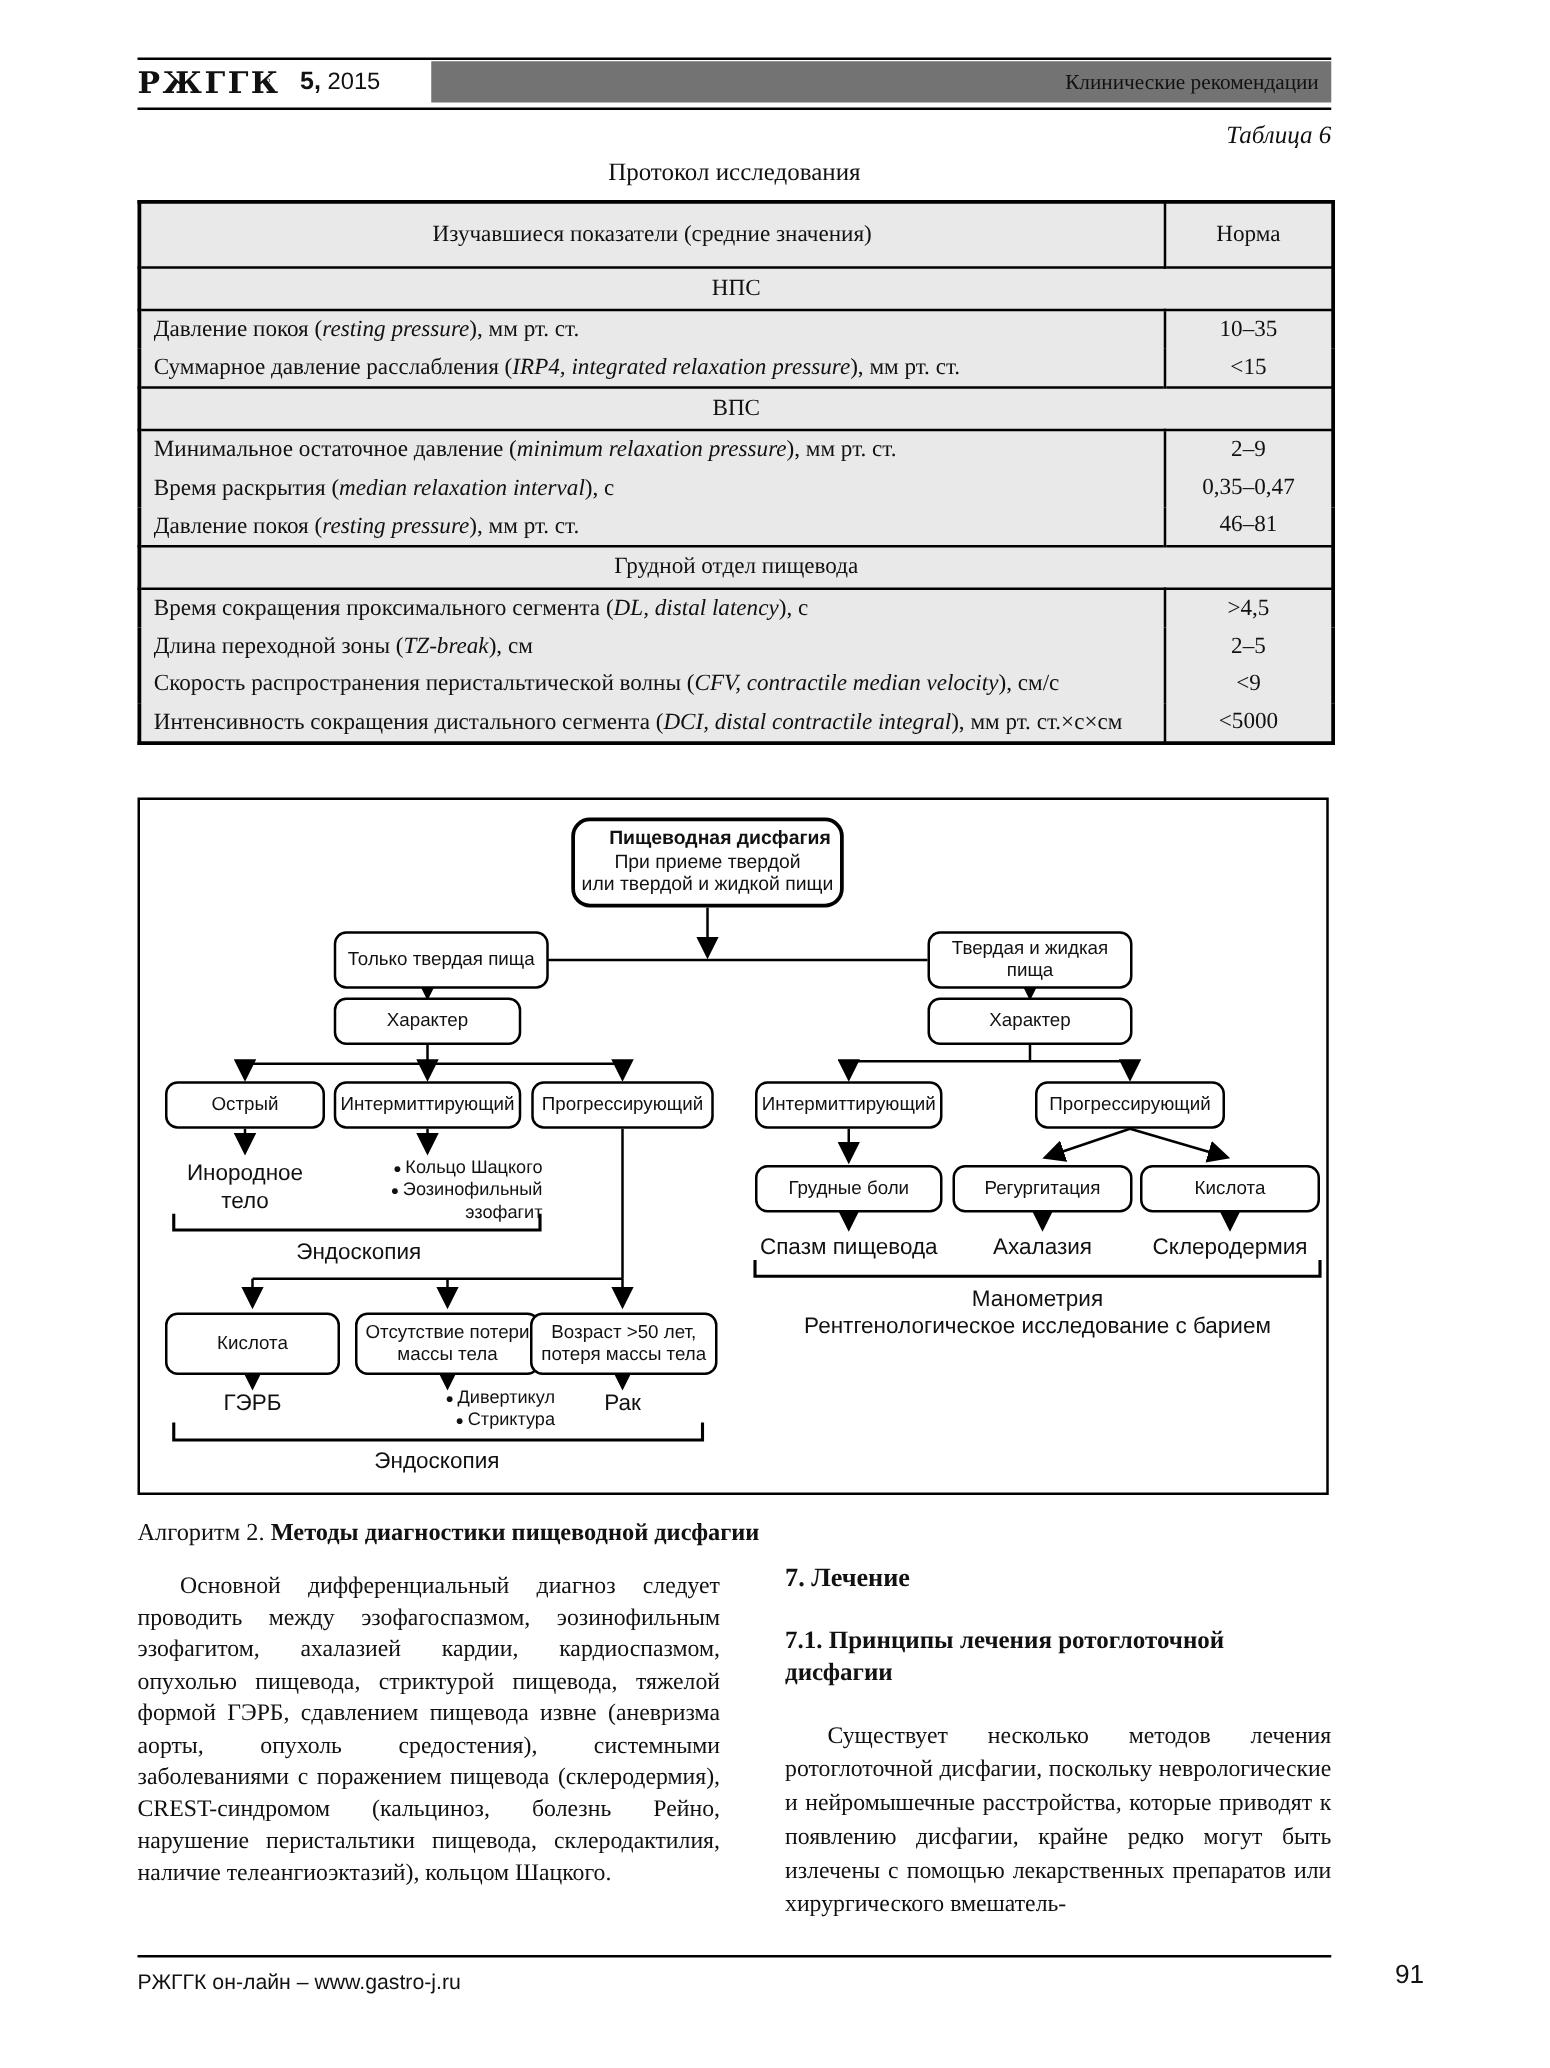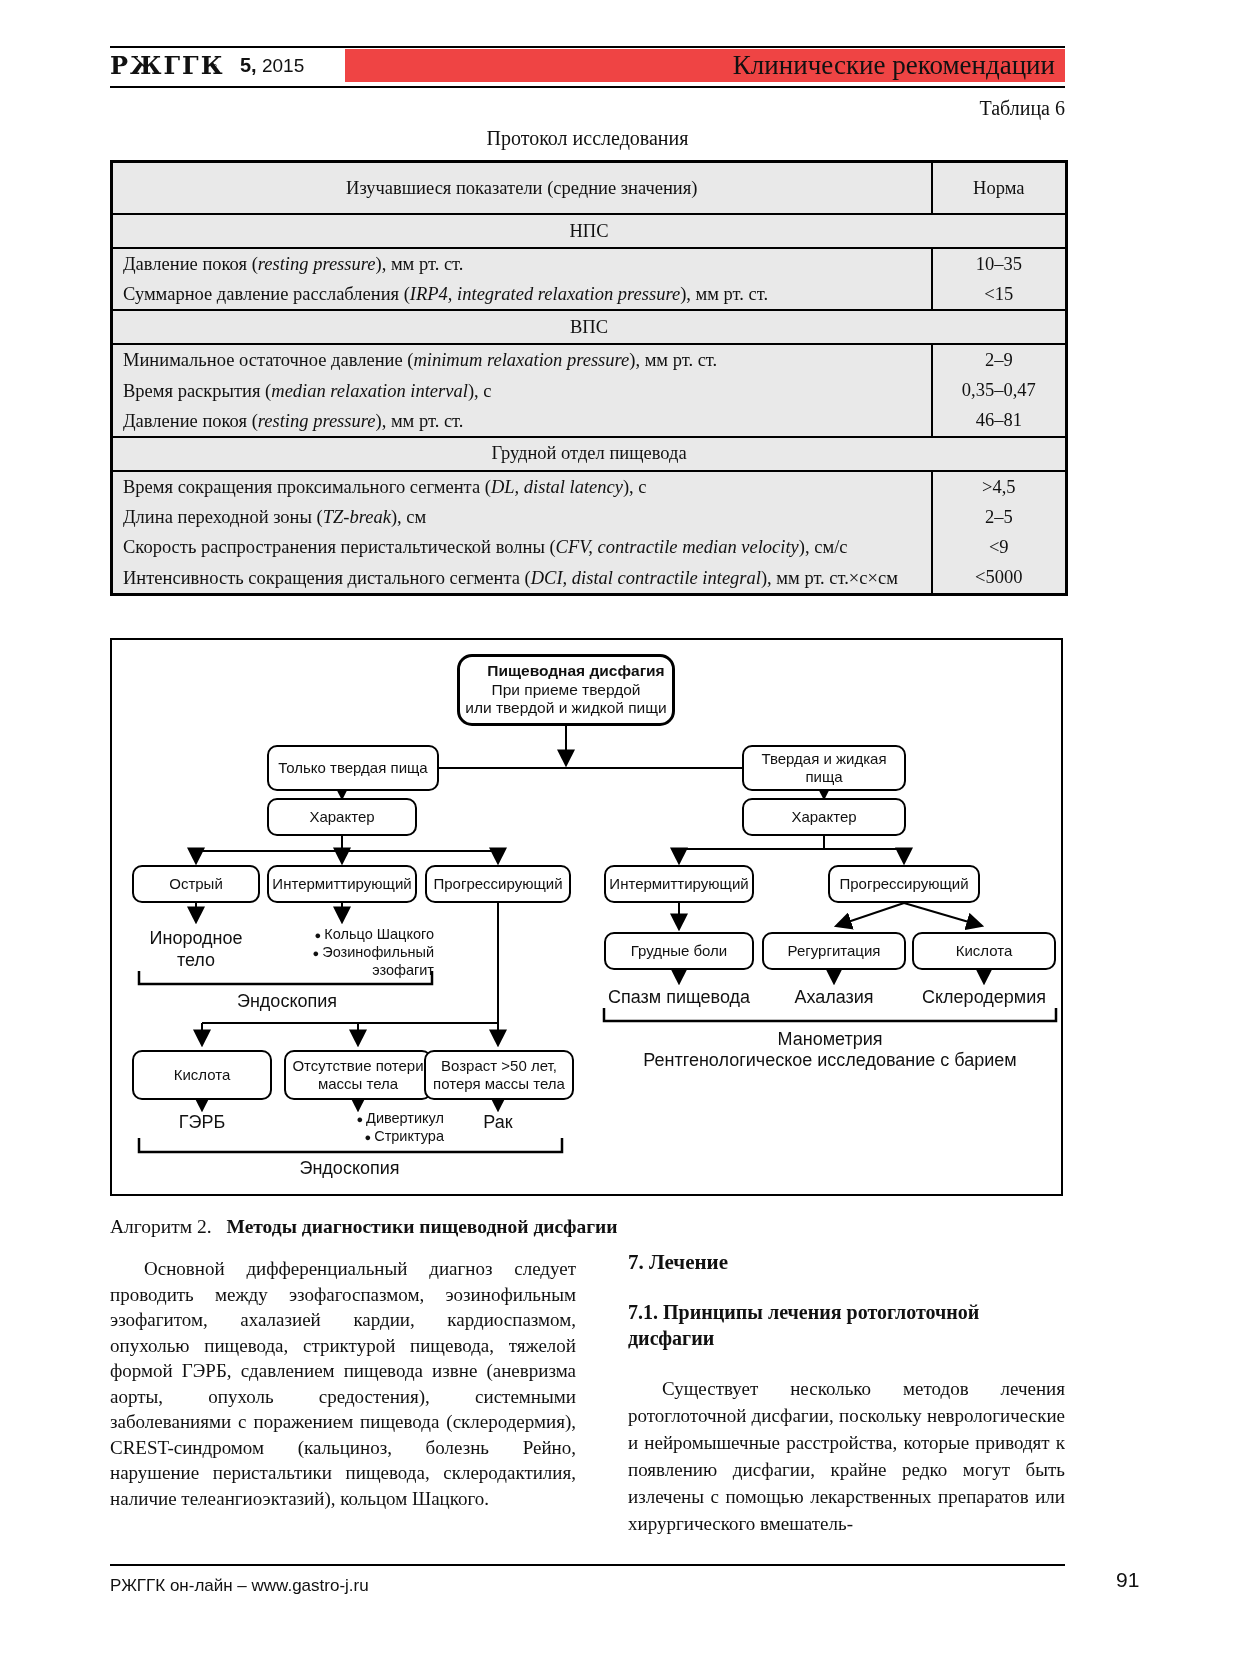--- a/index.html
+++ b/index.html
@@ -7,27 +7,27 @@
         font-family:"Liberation Serif",serif;color:#111111;overflow:hidden;}
 
   
   .rule{position:absolute;background:#000;height:2px;}
   .hdr-row{position:absolute;left:110px;top:49px;width:955px;height:34px;}
   .logo{position:absolute;left:0;top:2px;font-family:"DejaVu Serif",serif;font-weight:bold;
         font-size:24px;letter-spacing:2px;}
   .issue-marker{position:absolute;left:102px;top:9px;font-size:14px;}
   .issue{position:absolute;left:130px;top:5px;font-family:"Liberation Sans",sans-serif;font-size:19px;}
   .issue b{font-size:20px;}
-  .hdr-bar{position:absolute;left:235px;top:0;width:720px;height:33px;background:#ef4444;
+  .hdr-bar{position:absolute;left:235px;top:0;width:720px;height:33px;background:#737373;
            display:flex;align-items:center;justify-content:flex-end;box-sizing:border-box;
-           padding-right:10px;font-size:27px;}
+           padding-right:10px;font-size:17px;}
 
   
   .table-label{position:absolute;left:110px;top:97px;width:955px;text-align:right;
-               font-size:20px;}
+               font-style:italic;font-size:20px;}
   .table-title{position:absolute;left:110px;top:127px;width:955px;text-align:center;font-size:20px;}
   table.protocol{position:absolute;left:110px;top:160px;width:955px;border-collapse:collapse;
                  background:#e9e9e9;font-size:18.5px;table-layout:fixed;}
   table.protocol{border:3px solid #000;}
   table.protocol td,table.protocol th{padding:4px 10px;vertical-align:middle;font-weight:normal;}
   th.cols-head{height:42px;text-align:center;border-bottom:2px solid #000;}
   th.cols-head.first{border-right:2px solid #000;}
   td.section{text-align:center;border-top:2px solid #000;border-bottom:2px solid #000;
              padding:2px;height:24px;}
   td.ilabel{padding:4px 10px 4px 12px;line-height:1.2;}
@@ -44,21 +44,21 @@
          text-align:center;font-size:15px;line-height:1.2;box-sizing:border-box;padding:2px 4px;}
   .froot{border-width:3px;border-radius:15px;font-size:15.5px;}
   .froot .t{font-weight:bold;margin-left:20px;}
   .flabel{position:absolute;font-size:18px;text-align:center;line-height:1.2;}
   .fbullets{position:absolute;font-size:14.5px;text-align:right;line-height:17px;}
   .fbullets .b::before{content:"\25CF\00a0";font-size:11px;}
   .fbullets .cont{padding-left:44px;}
 
   
   .algo-caption{position:absolute;left:110px;top:1216px;width:955px;font-size:19.5px;}
-  .algo-caption b{font-weight:bold;margin-left:10px;}
+  .algo-caption b{font-weight:bold;}
   .col-left{position:absolute;left:110px;top:1256px;width:466px;font-size:19px;
             line-height:25.5px;text-align:justify;text-indent:34px;}
   .col-right{position:absolute;left:628px;top:1250px;width:437px;}
   .h7{font-size:21px;font-weight:bold;}
   .h71{font-size:20px;font-weight:bold;margin-top:24px;line-height:1.3;}
   .col-right p.par{font-size:19px;line-height:27px;text-align:justify;text-indent:34px;margin:24px 0 0 0;}
 
   
   .footer-text{position:absolute;left:110px;top:1576px;font-family:"Liberation Sans",sans-serif;
                font-size:17px;}

